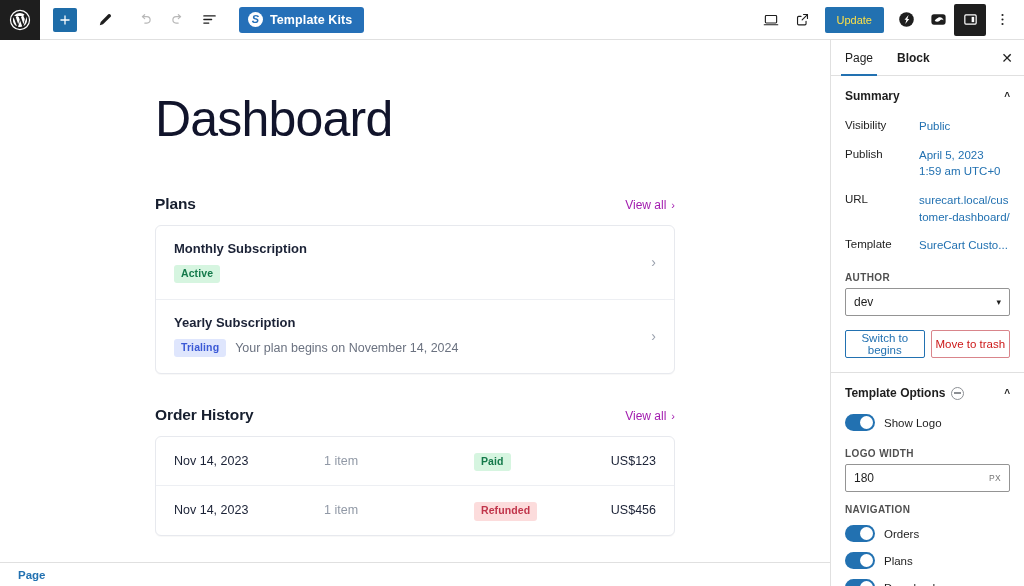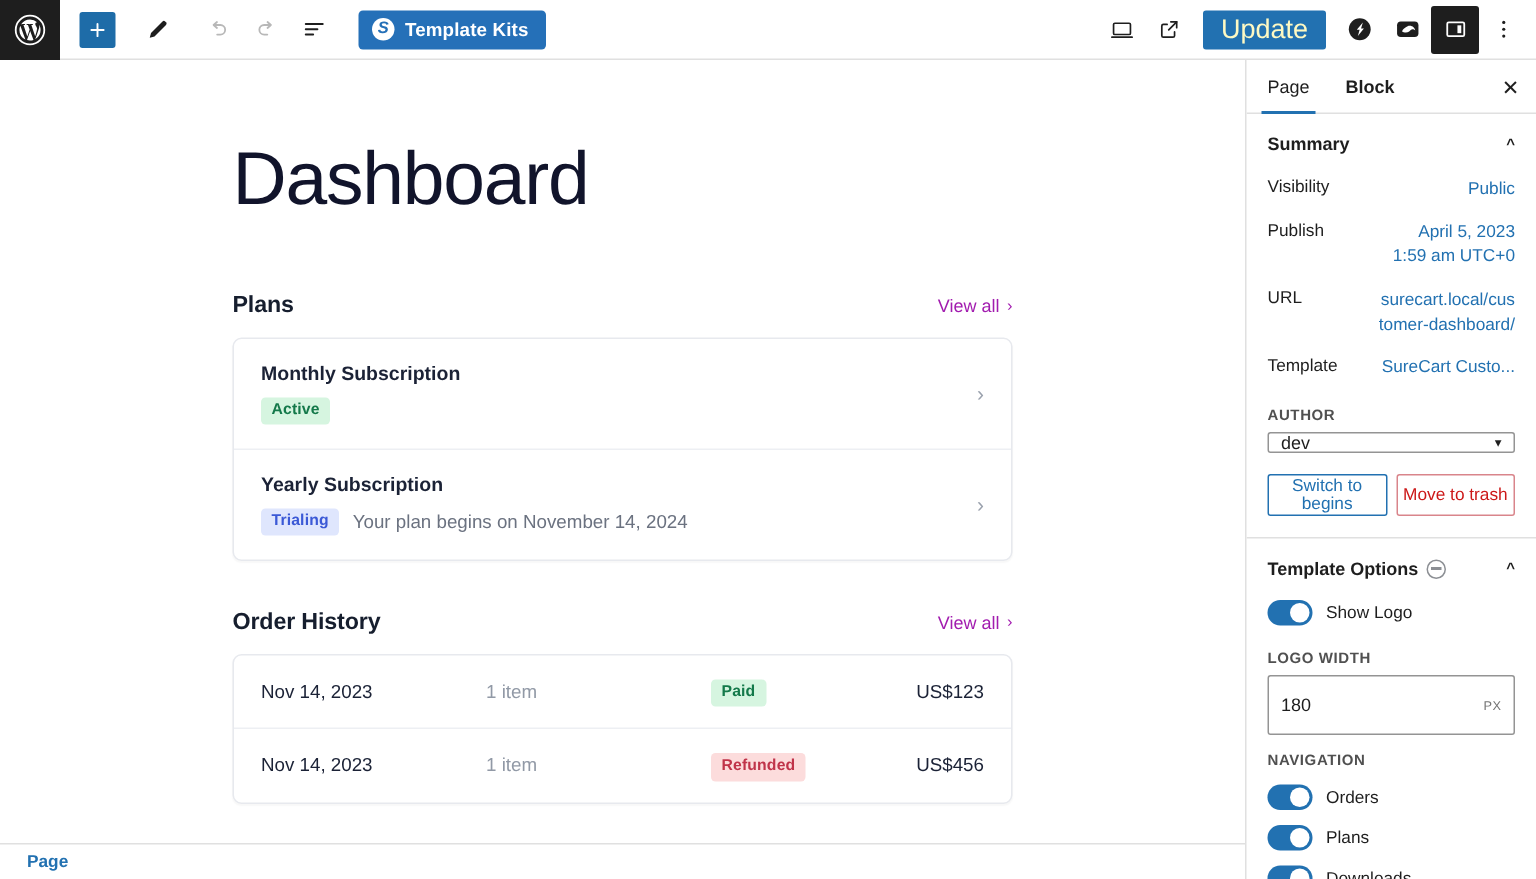--- a/index.html
+++ b/index.html
@@ -57,24 +57,24 @@
     cursor: pointer; margin-left: 14px;
   }
   .tmpl-kits .sc-mark {
     width: 15px; height: 15px; border-radius: 50%;
     background: #ffffff; color: #2570b8;
     display: flex; align-items: center; justify-content: center;
     font-size: 11px; font-weight: 900; font-style: italic; line-height: 1;
   }
 
   .update-btn {
-    background: #2271b1; color: #fef9c3;
+    background: #2271b1; color: #fde047;
     border: none; border-radius: 2px;
     height: 26px; padding: 0 12px;
-    font-size: 18px; font-weight: 400;
+    font-size: 11px; font-weight: 400;
     cursor: pointer; margin: 0 6px;
     font-family: "Liberation Sans", sans-serif;
   }
 
   
   .body-row { flex: 1; display: flex; min-height: 0; position: relative; }
 
   
   .canvas {
     flex: 1; background: #ffffff;
@@ -189,29 +189,29 @@
   .panel-head .caret { margin-left: auto; color: #1e1e1e; font-size: 10px; }
   .sc-circle {
     width: 13px; height: 13px; border-radius: 50%;
     border: 1.6px solid #8c8f94; margin-left: 6px;
     display: inline-flex; align-items: center; justify-content: center;
   }
   .sc-circle i { display: block; width: 7px; height: 1.6px; background: #8c8f94; }
 
   .srow { display: flex; align-items: flex-start; padding: 6px 0; font-size: 11.5px; }
   .srow .lbl { width: 74px; color: #1e1e1e; flex: 0 0 74px; padding-top: 1px; }
-  .srow .val { color: #2271b1; cursor: pointer; line-height: 1.45; word-break: break-word; flex: 1; text-align: right; }
+  .srow .val { color: #2271b1; cursor: pointer; line-height: 1.45; word-break: break-word; flex: 1; }
 
   .field-label {
     font-size: 10px; font-weight: 700; letter-spacing: .4px;
     text-transform: uppercase; color: #505050;
     margin: 12px 0 5px;
   }
   .select-box {
-    height: 14px; border: 1px solid #949494; border-radius: 2px;
+    height: 28px; border: 1px solid #949494; border-radius: 2px;
     display: flex; align-items: center; padding: 0 8px;
     font-size: 12px; color: #1e1e1e; background: #fff; cursor: pointer;
   }
   .select-box .caret { margin-left: auto; font-size: 9px; color: #1e1e1e; }
 
   .btn-row { display: flex; gap: 6px; margin-top: 14px; }
   .lbtn {
     flex: 1; height: 28px; border-radius: 2px;
     display: flex; align-items: center; justify-content: center;
     font-size: 11.5px; background: #fff; cursor: pointer;
@@ -225,21 +225,21 @@
     width: 30px; height: 17px; border-radius: 9px;
     background: #2271b1; position: relative; flex: 0 0 30px;
   }
   .switch .knob {
     position: absolute; top: 2px; left: 15px;
     width: 13px; height: 13px; border-radius: 50%; background: #fff;
   }
   .toggle-row .tl { font-size: 11.5px; color: #1e1e1e; }
 
   .num-field {
-    height: 40px; border: 1px solid #949494; border-radius: 2px;
+    height: 28px; border: 1px solid #949494; border-radius: 2px;
     display: flex; align-items: center; padding: 0 8px;
     font-size: 12px; color: #1e1e1e; background: #fff;
   }
   .num-field .unit {
     margin-left: auto; font-size: 8.5px; color: #757575;
     text-transform: uppercase; letter-spacing: .3px;
   }
 
   
   .statusbar {

